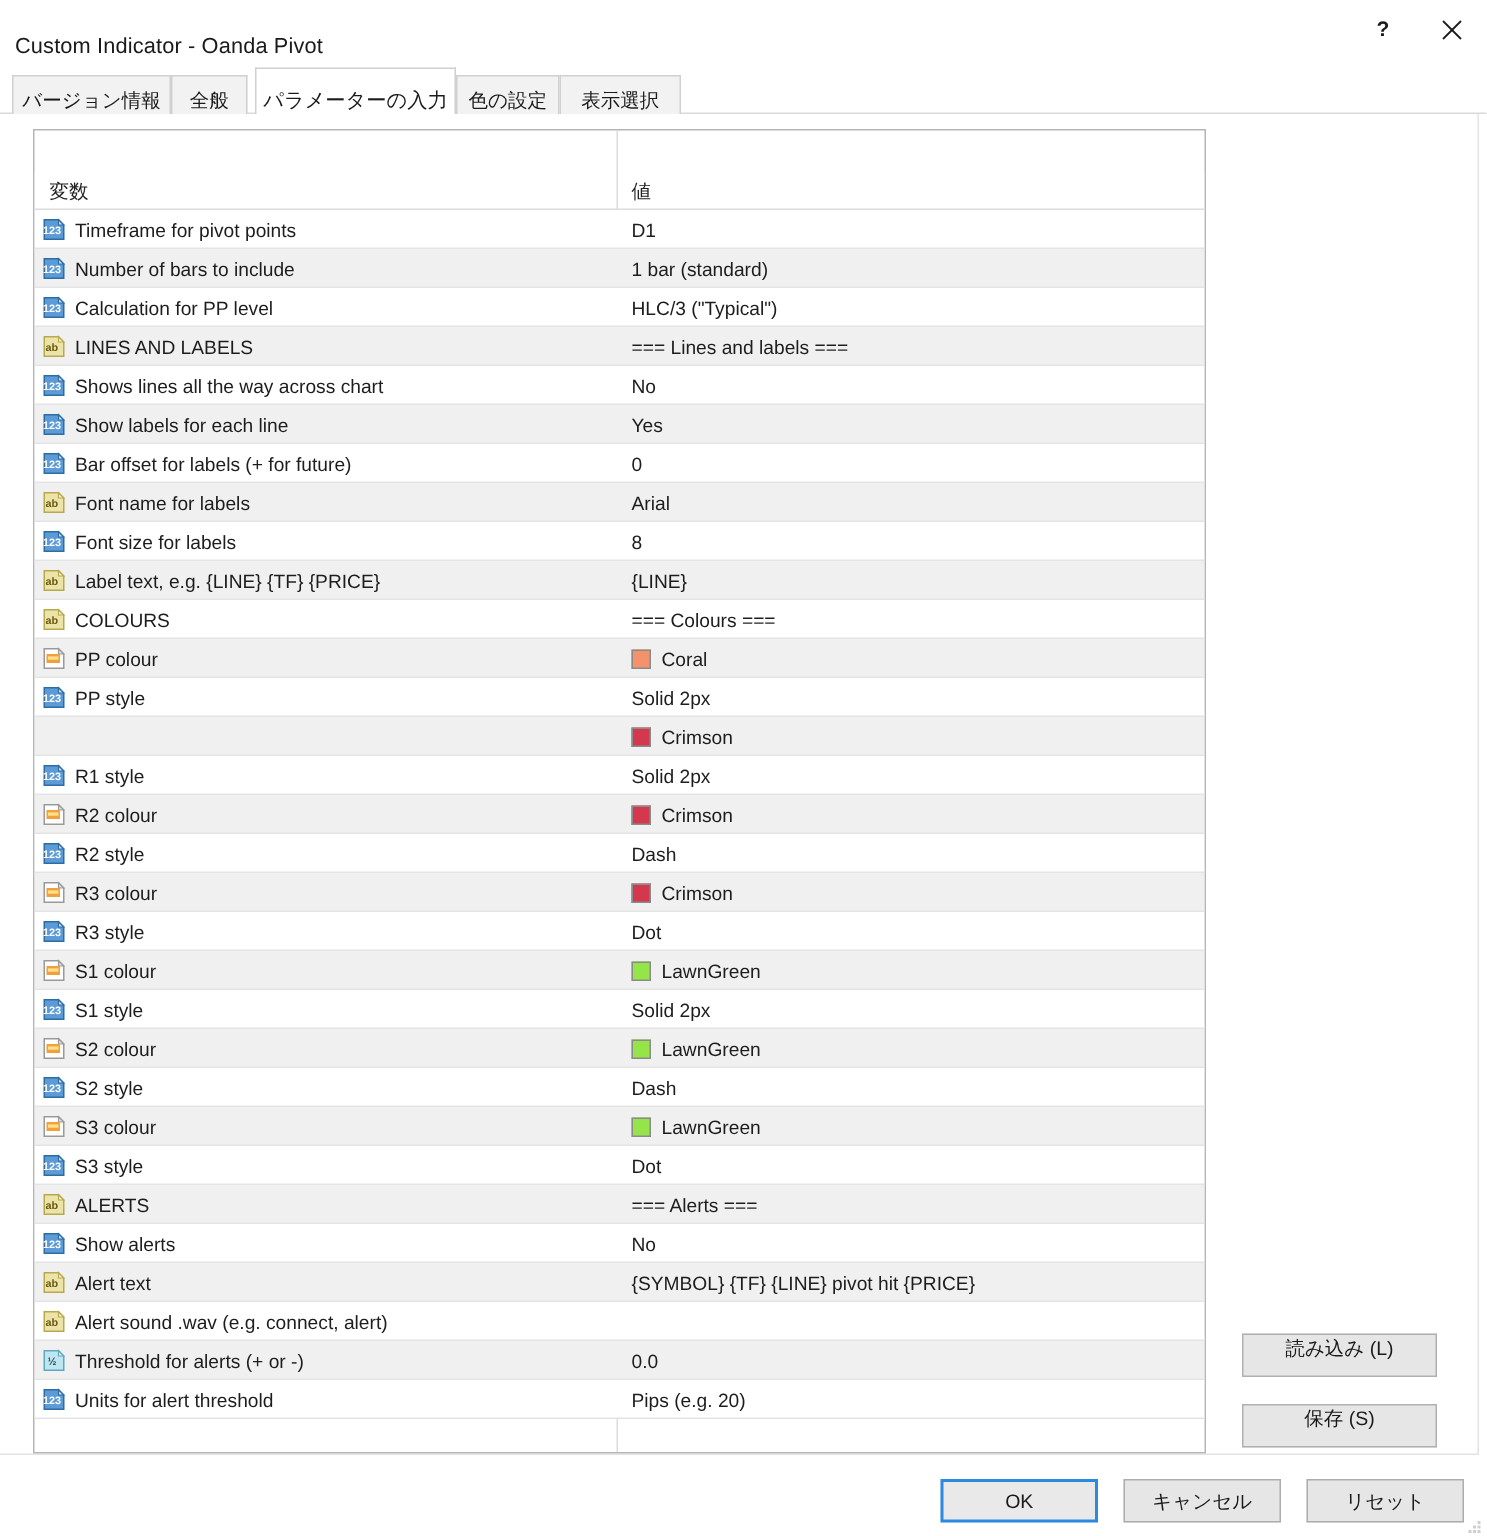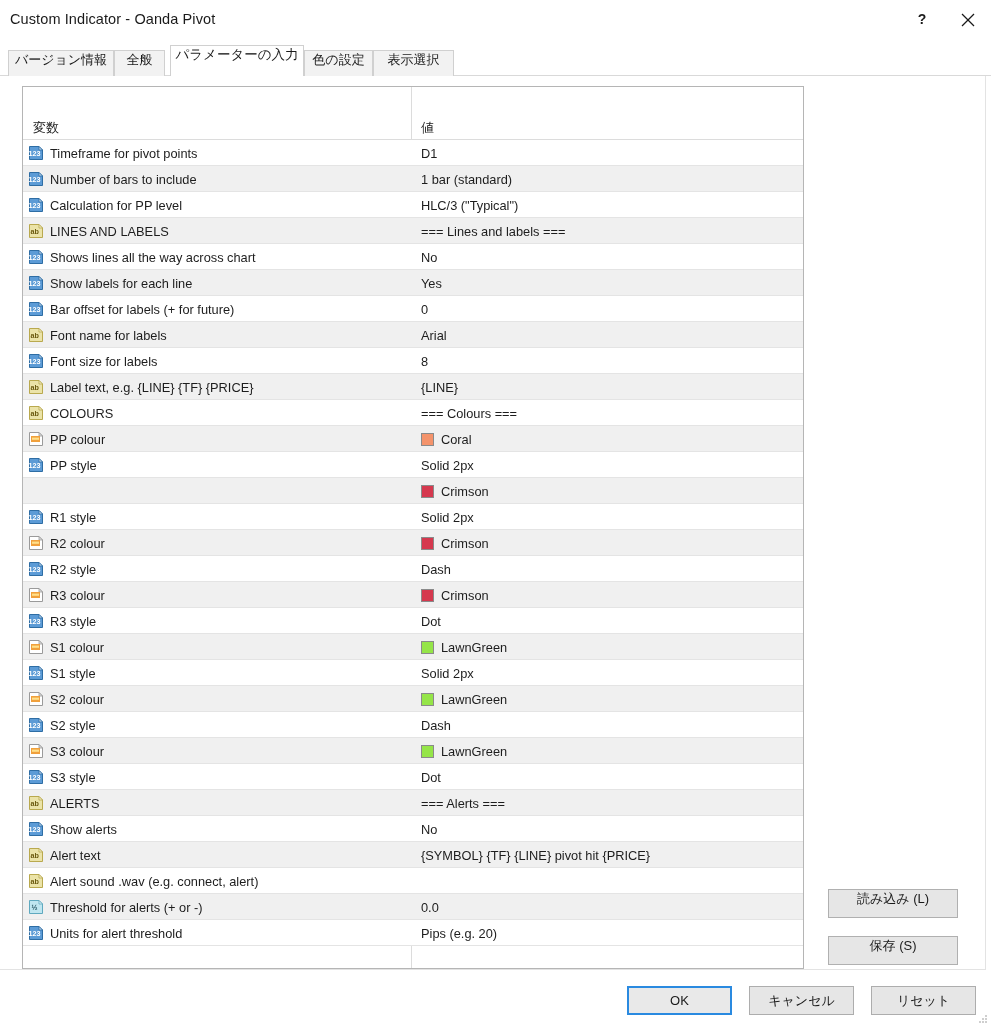--- a/index.html
+++ b/index.html
@@ -10,21 +10,21 @@
     font-family: "Liberation Sans", "DejaVu Sans", sans-serif;
     overflow: hidden;
   }
 
   
   .titlebar {
     position: absolute; top: 0; left: 0; width: 991px; height: 40px;
     background: #ffffff;
   }
   .titlebar .title {
-    position: absolute; left: 10px; top: 11px;
+    position: absolute; left: 10px; top: 23px;
     font-size: 14.5px; color: #1a1a1a; letter-spacing: .1px;
   }
   .tb-btn {
     position: absolute; top: 0; height: 40px; width: 46px;
     display: flex; align-items: center; justify-content: center;
     color: #1a1a1a; font-size: 16px; cursor: default;
   }
   .tb-btn.help  { right: 46px; font-size: 16px; font-weight: 600;}
   .tb-btn.close { right: 0px; font-size: 17px; }
   .tb-btn svg { display:block; }
@@ -34,21 +34,21 @@
     position: absolute; top: 44px; left: 0; width: 991px; height: 32px;
   }
   .tabstrip .tabline {
     position: absolute; left: 0; bottom: 0; width: 991px; height: 1px;
     background: #d9d9d9;
   }
   .tab {
     position: absolute; bottom: 0; height: 26px;
     border: 1px solid #d0d0d0; border-bottom: none;
     background: #f2f2f2;
-    display: flex; align-items: flex-start; justify-content: center;
+    display: flex; align-items: flex-end; justify-content: center;
     font-size: 13px; color: #1a1a1a; padding: 0 16px;
     cursor: default; white-space: nowrap;
   }
   .tab.active {
     background: #ffffff; height: 31px; z-index: 3;
     border-color: #d0d0d0;
     font-size: 13.5px;
   }
 
   

